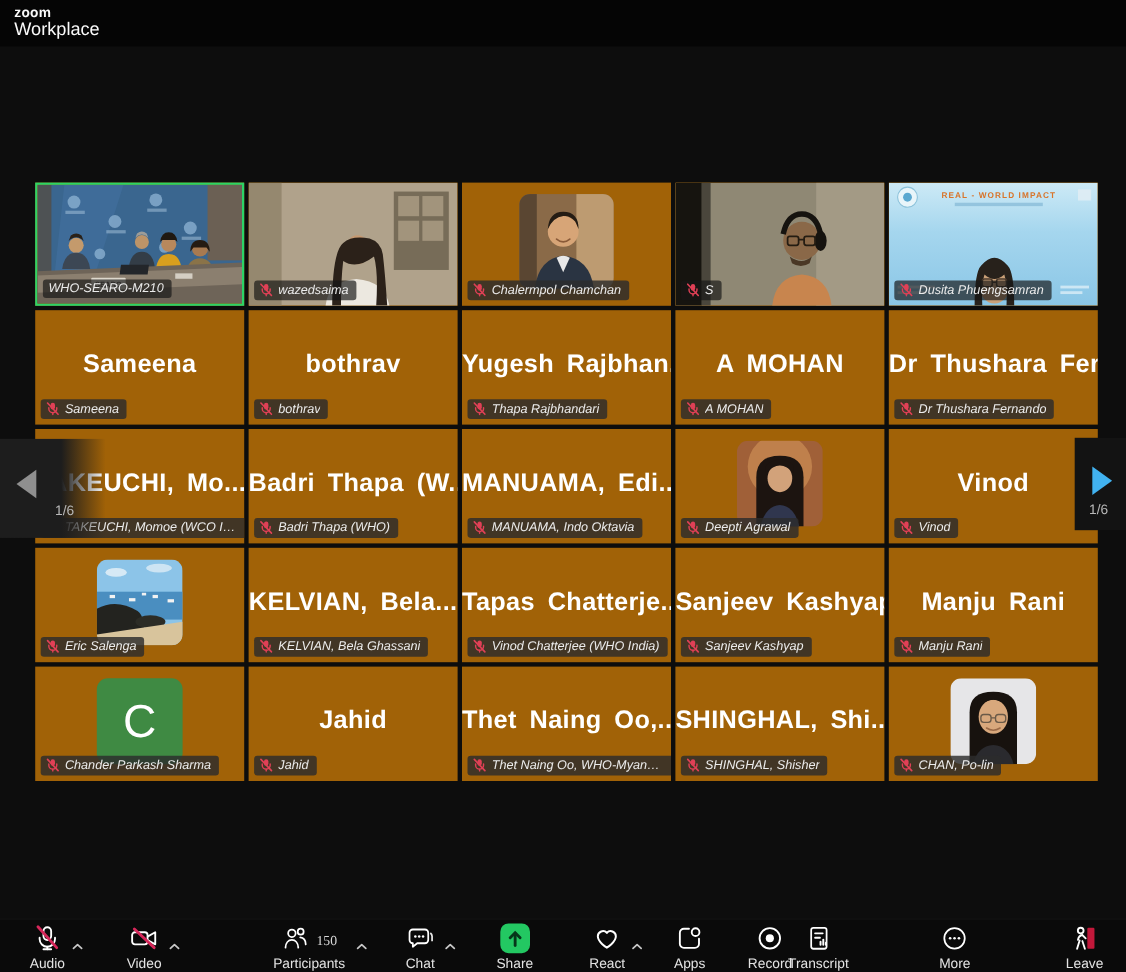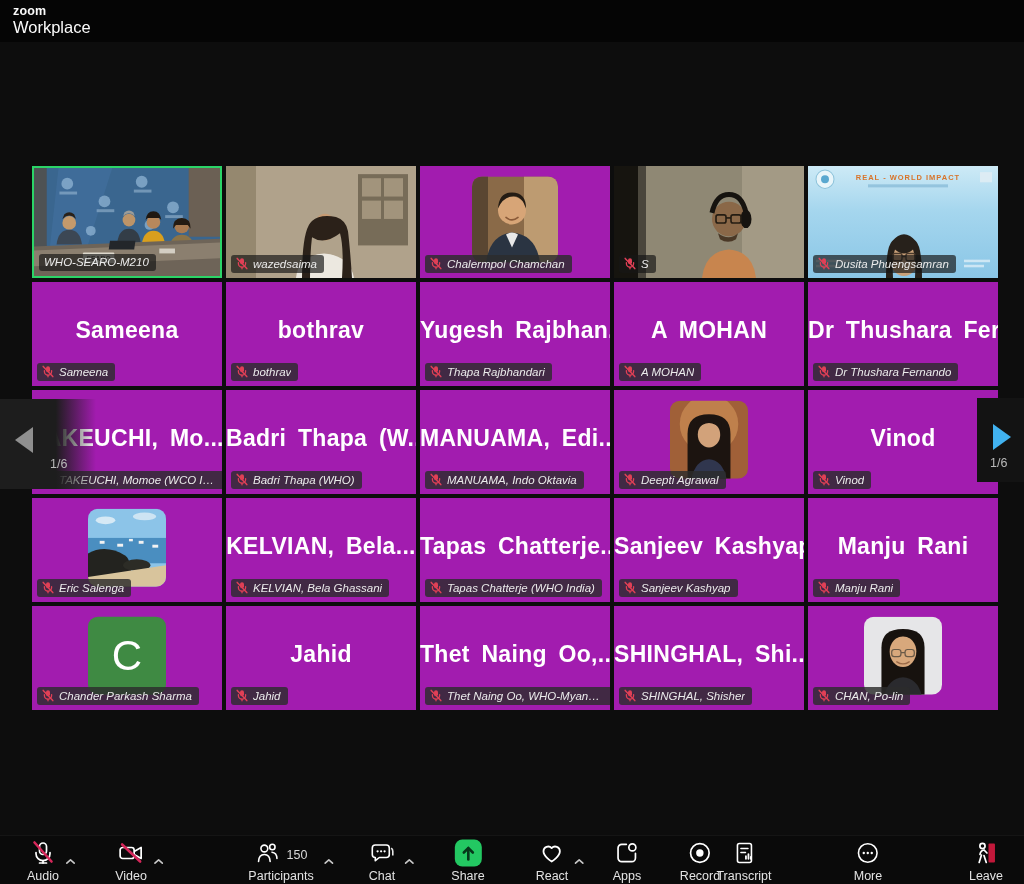--- a/index.html
+++ b/index.html
@@ -12,21 +12,21 @@
   .brand .b-top{font-size:12.5px;font-weight:600;letter-spacing:.2px;}
   .brand .b-bottom{font-size:16.5px;font-weight:400;}
 
   
   .stage{position:absolute;left:0;top:42px;right:0;bottom:48px;background:#0d0d0d;}
 
   .grid{position:absolute;left:32px;top:124px;display:grid;
         grid-template-columns:repeat(5,190px);
         grid-template-rows:112px repeat(4,104px);gap:4px;}
 
-  .tile{position:relative;background:#a21caf;overflow:hidden;box-sizing:border-box;}
+  .tile{position:relative;background:#a16207;overflow:hidden;box-sizing:border-box;}
   .tile.active{border:2px solid #2bd467;}
   .tile svg.scene{position:absolute;inset:0;width:100%;height:100%;display:block;}
 
   .bigname{position:absolute;left:0;right:0;top:50%;transform:translateY(-62%);
            text-align:center;color:#fff;font-size:23px;font-weight:700;
            letter-spacing:.3px;word-spacing:5px;white-space:nowrap;overflow:hidden;}
 
   .avatar{position:absolute;left:50%;top:50%;transform:translate(-50%,-53%);
           border-radius:10px;overflow:hidden;}
   .avatar svg{display:block;width:100%;height:100%;}
@@ -49,21 +49,21 @@
   .nav-count{position:absolute;color:#b9b9b9;font-size:12.5px;}
   .nav-left .nav-tri{left:13px;top:26px;}
   .nav-left .nav-count{left:50px;top:58px;}
   .nav-right .nav-tri{left:14px;top:24px;}
   .nav-right .nav-count{left:13px;top:58px;}
 
   
   .toolbar{position:absolute;left:0;bottom:0;width:100%;height:48px;background:#0a0a0a;
            border-top:1px solid #151515;z-index:8;}
   .tb-item{position:absolute;top:5px;transform:translateX(-50%);text-align:center;cursor:default;}
-  .tb-row{position:relative;height:28px;display:flex;align-items:center;justify-content:center;gap:6px;}
+  .tb-row{position:relative;height:28px;display:flex;align-items:center;justify-content:center;gap:6px;font-family:Liberation Serif, serif;}
   .tb-label{margin-top:0;color:#e3e3e3;font-size:12.5px;white-space:nowrap;}
   .tb-count{color:#d8d8d8;font-size:12.5px;}
   .tb-caret{position:absolute;left:calc(50% + 22px);top:10px;}
   .tb-caret.wide{left:calc(50% + 42px);}
 </style>
 </head>
 <body>
 
 <div class="topbar">
   <div class="brand">
@@ -437,21 +437,21 @@
         <div class="bigname">Tapas Chatterje...</div>
         <div class="pill">
           <span>
             <svg width="12" height="13" viewBox="0 0 12 13" fill="none" stroke="#e04056" stroke-width="1.3" stroke-linecap="round">
               <rect x="4" y="1.2" width="4" height="6" rx="2" fill="#e04056" stroke="none"></rect>
               <path d="M2.4 5.6v1a3.6 3.6 0 0 0 7.2 0v-1"></path>
               <path d="M6 10.2v1.6"></path>
               <line x1="1.2" y1="1.4" x2="10.8" y2="11.6" stroke-width="1.5"></line>
             </svg>
           </span>
-          <span class="ptxt">Tapas Chatterje (WHO India)</span>
+          <span class="ptxt">Vinod Chatterjee (WHO India)</span>
         </div>
       </div>
       <div class="tile t-name">
         <div class="bigname">Sanjeev Kashyap</div>
         <div class="pill">
           <span>
             <svg width="12" height="13" viewBox="0 0 12 13" fill="none" stroke="#e04056" stroke-width="1.3" stroke-linecap="round">
               <rect x="4" y="1.2" width="4" height="6" rx="2" fill="#e04056" stroke="none"></rect>
               <path d="M2.4 5.6v1a3.6 3.6 0 0 0 7.2 0v-1"></path>
               <path d="M6 10.2v1.6"></path>

